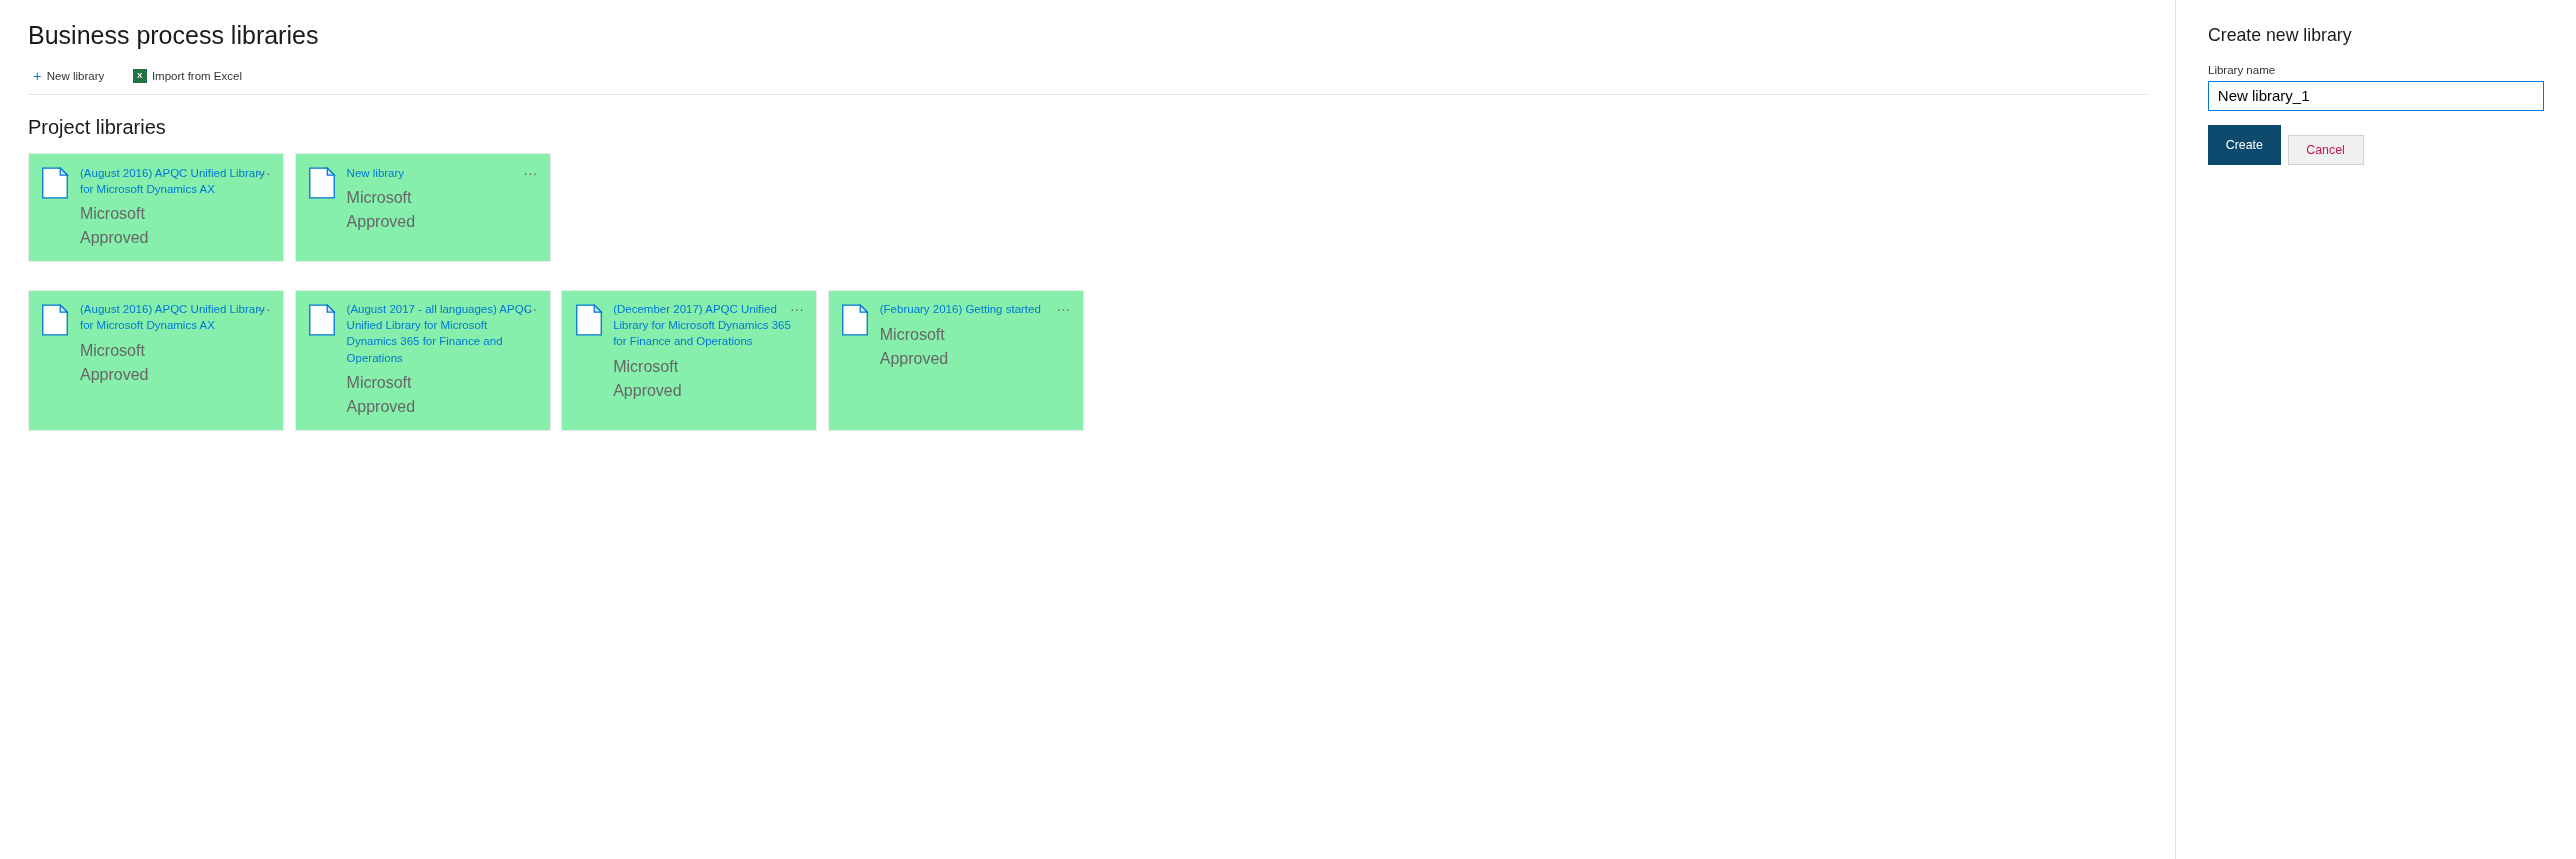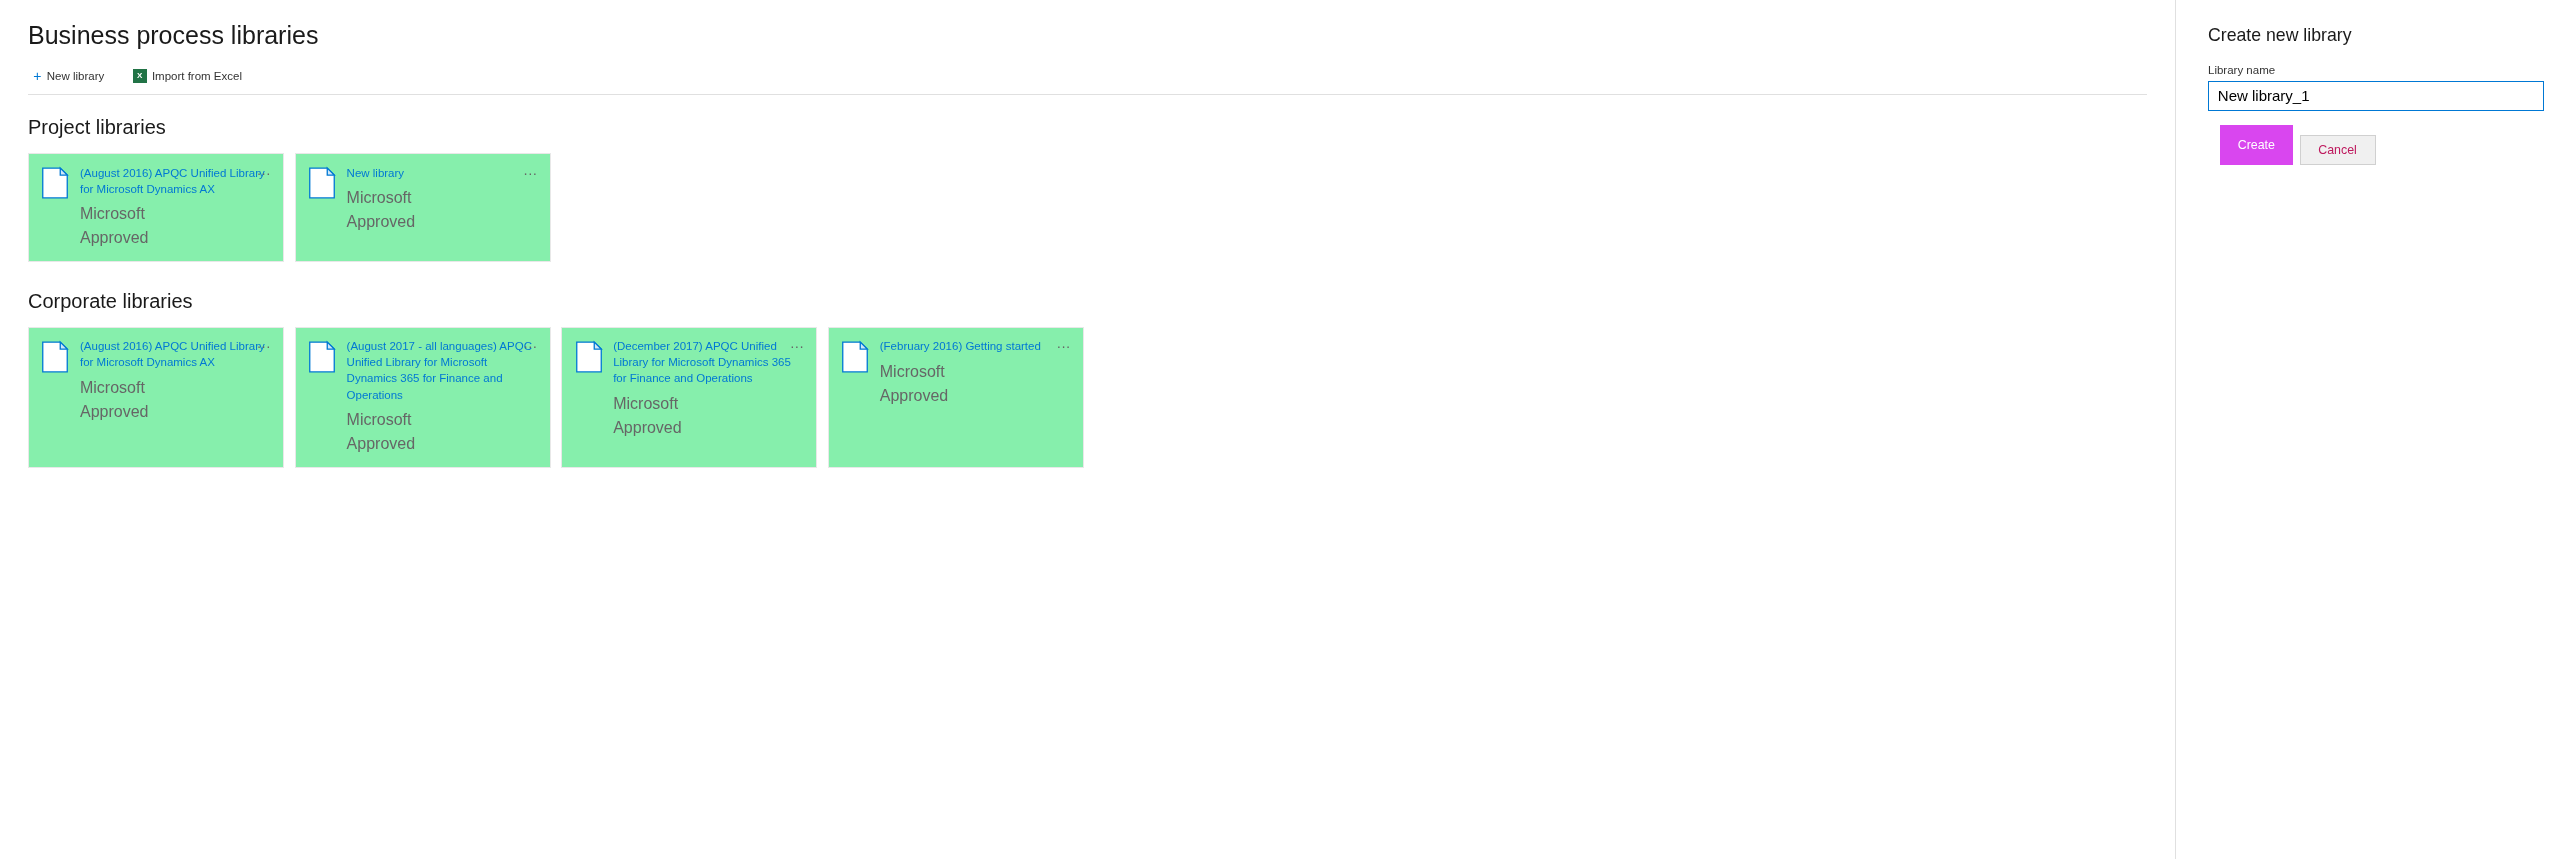--- a/index.html
+++ b/index.html
@@ -153,28 +153,27 @@
       margin-bottom: 14px;
       font-family: 'Segoe UI', Arial, sans-serif;
     }
 
     .form-actions {
       display: flex;
       gap: 7px;
     }
 
     .btn-create {
-      background: #d946ef;
+      background: #0c4a6e;
       color: white;
       border: none;
       padding: 7px 17.7px;
       font-size: 12.4px;
       cursor: pointer;
       font-family: 'Segoe UI', Arial, sans-serif;
-      margin-left: 12px;
     }
 
     .btn-cancel {
       background: #f0f0f0;
       color: #be185d;
       border: 0.9px solid #d0d0d0;
       padding: 7px 17.7px;
       font-size: 12.4px;
       cursor: pointer;
       font-family: 'Segoe UI', Arial, sans-serif;
@@ -229,21 +228,20 @@
           <div class="card-meta">Microsoft</div>
           <div class="card-meta">Approved</div>
         </div>
         <button class="card-more">···</button>
       </div>
 
     </div>
   </div>
 
   <div>
-    <h2 class="section-title">Corporate libraries</h2>
     <div class="cards-grid">
 
       <div class="library-card">
         <div class="file-icon">
           <svg viewBox="0 0 32 38" fill="none" xmlns="http://www.w3.org/2000/svg">
             <path d="M2 2h20l8 8v26H2V2z" fill="white" stroke="#0078d4" stroke-width="1.5"></path>
             <path d="M22 2l8 8h-8V2z" fill="#d0e8f8" stroke="#0078d4" stroke-width="1.5"></path>
           </svg>
         </div>
         <div class="card-content">

